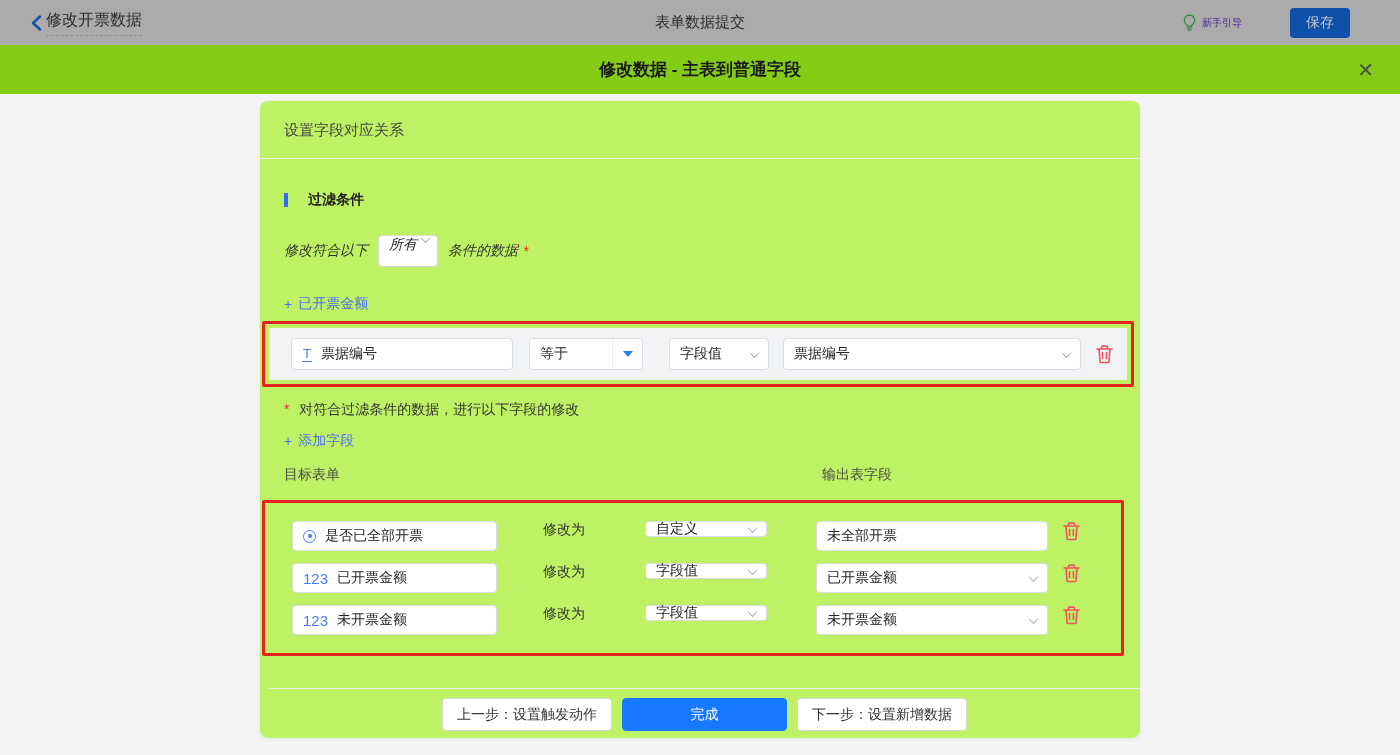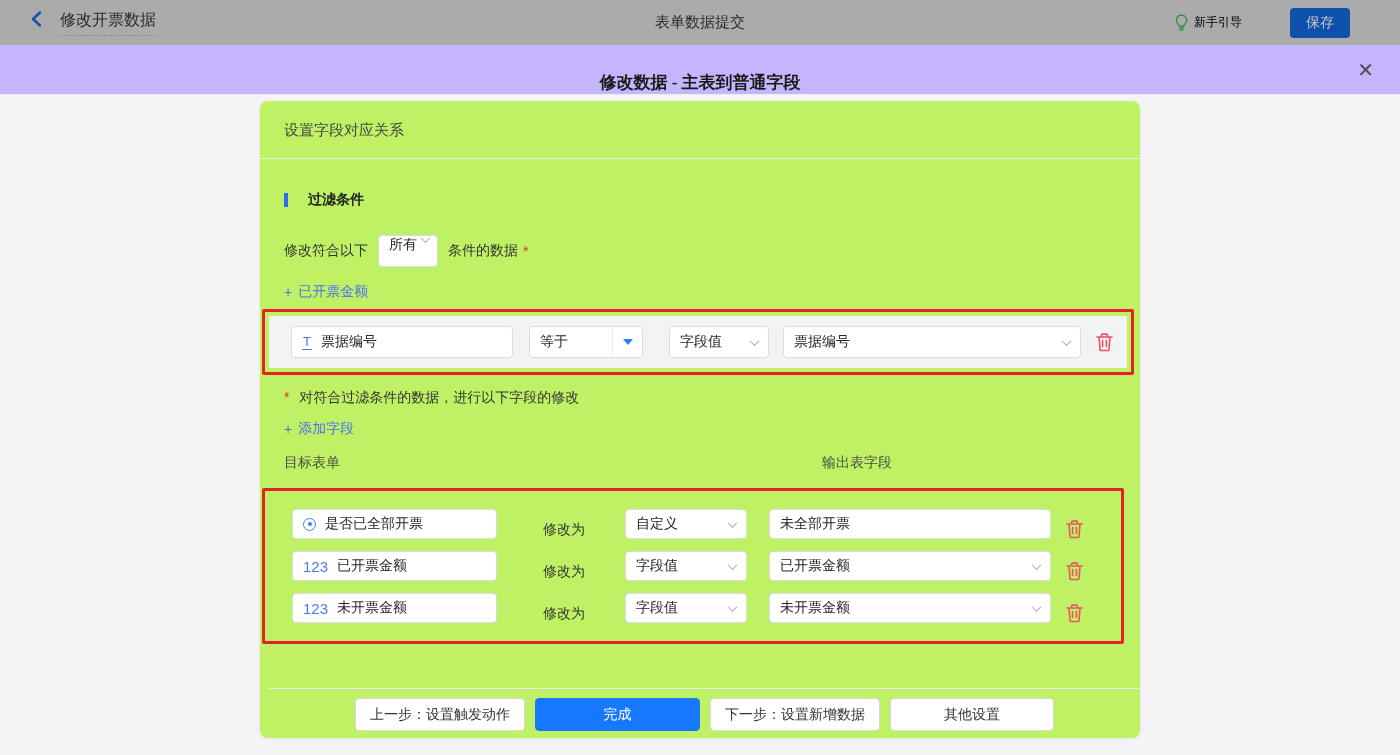--- a/index.html
+++ b/index.html
@@ -2,58 +2,58 @@
 <html><head>
 <meta charset="utf-8">
 <style>
   * { margin:0; padding:0; box-sizing:border-box; }
   html,body { width:1400px; height:755px; overflow:hidden;
     font-family:"Liberation Sans","DejaVu Sans",sans-serif; background:#f4f4f6; }
 
   
   .topbar { position:relative; height:45px; background:#ababab;
     display:flex; align-items:center; padding:0 50px 0 28px; }
-  .topbar-left { display:flex; gap:14px; }
+  .topbar-left { display:flex; align-items:center; }
   .back-ic { width:18px; height:18px; cursor:pointer; display:block; }
   .back-label { font-size:16px; color:#2b2b2b; padding-bottom:4px;
     border-bottom:1px dashed #8f8f8f; cursor:pointer; }
   .topbar-center { position:absolute; left:0; right:0; text-align:center;
     font-size:15px; color:#2b2b2b; pointer-events:none; }
   .topbar-right { margin-left:auto; display:flex; align-items:center; z-index:1; }
-  .guide { display:flex; align-items:center; gap:5px; color:#000000;
-    font-size:12px; cursor:pointer; }
+  .guide { display:flex; align-items:center; gap:5px; color:#4c1d95;
+    font-size:10px; cursor:pointer; }
   .guide svg { display:block; }
   .save-btn { margin-left:48px; background:#0f50ab; color:#c9c9c9; border:none;
     font-size:14px; padding:6px 16px; border-radius:4px; cursor:pointer;
     font-family:inherit; }
 
   
   .modal { background:#fff; height:710px; display:flex; flex-direction:column; }
-  .modal-header { position:relative; height:50px; flex:none; background:#c4b5fd;
-    display:flex; align-items:flex-end; justify-content:center;
-    border-bottom:1px solid #efefef;font-family:Liberation Serif, serif; }
+  .modal-header { position:relative; height:50px; flex:none; background:#84cc16;
+    display:flex; align-items:center; justify-content:center;
+    border-bottom:1px solid #efefef; }
   .modal-title { font-size:17px; font-weight:bold; color:#1a1a1a; }
   .modal-close { position:absolute; right:26px; top:50%; transform:translateY(-50%);
     font-size:20px; color:#4d4d4d; cursor:pointer; line-height:1; font-weight:400; }
   .modal-body { flex:1; background:#f4f4f6; padding-top:6px; overflow:hidden; }
 
   
   .card { width:880px; margin:0 auto; background:#bef264; border-radius:8px;
     box-shadow:0 1px 4px rgba(0,0,0,.06); height:637px;
     display:flex; flex-direction:column; }
   .card-header { flex:none; height:58px; line-height:58px; padding:0 24px;
     font-size:15px; color:#454545; border-bottom:1px solid #ececec; }
   .card-content { flex:1; padding:0 0 0 0; }
 
   .sec-title { display:flex; align-items:center; gap:20px; margin:32px 24px 0;
     font-size:14px; font-weight:bold; color:#222; }
   .sec-bar { width:4px; height:14px; background:#2f6bf5; flex:none; }
 
-  .cond-line { display:flex; align-items:center; margin:26px 24px 0;
-    font-size:14px; color:#333; }
+  .cond-line { display:flex; align-items:center; margin:26px 24px 12px;
+    font-size:14px; color:#333;font-style:italic; }
   .mini-select { display:flex; justify-content:space-between;
     width:60px; height:32px; margin:0 10px; padding:0 8px 0 10px;
     border:1px solid #d9d9d9; border-radius:4px; background:#fff;
     font-size:14px; color:#262626; cursor:pointer; }
   .req { color:#f5222d; margin-left:5px; font-size:14px; }
 
   .add-link { display:inline-flex; align-items:center; gap:6px; margin:16px 24px 0;
     color:#4b6ff0; font-size:14px; cursor:pointer; }
 
   .chev { width:7px; height:7px; border-right:1.5px solid #a8abb2;
@@ -96,25 +96,25 @@
 
   .hint { margin:14px 24px 0; font-size:14px; color:#333; }
   .hint .req { margin:0 6px 0 0; }
 
   .col-labels { position:relative; margin:16px 24px 0; height:18px;
     font-size:14px; color:#4a4a4a; }
   .col-output { position:absolute; left:538px; top:0; }
 
   .redbox2 { margin:16px 16px 0 2px; border:3px solid #e82222; border-radius:2px;
     padding:18px 0 18px 27px; display:flex; flex-direction:column; gap:12px; }
-  .map-row { display:flex; align-items:flex-end; height:30px; }
+  .map-row { display:flex; align-items:flex-start; height:30px; }
   .map-row .field-box { width:205px; height:30px; flex:none; }
   .modify-label { margin-left:46px; width:42px; flex:none; font-size:14px; color:#333; }
-  .map-row .type-sel { margin-left:40px; width:122px; height:30px; flex:none; }
-  .map-row .value-ctl { margin-left:22px; width:282px; height:30px; flex:none; }
+  .map-row .type-sel { margin-left:60px; width:122px; height:16px; flex:none; }
+  .map-row .value-ctl { margin-left:49px; width:232px; height:30px; flex:none; }
   .value-input { display:flex; align-items:center; background:#fff;
     border:1px solid #d9dce3; border-radius:4px; padding:0 10px; font-size:14px;
     color:#262626; }
   .map-row .trash { margin-left:14px; }
 
   
   .card-footer { flex:none; height:50px; border-top:1px solid #ececec;
     display:flex; align-items:flex-start; justify-content:center; gap:10px;
     padding-top:9px;margin-left:9px; }
   .foot-btn { height:33px; min-width:164px; padding:0 14px; background:#fff;
@@ -303,17 +303,16 @@
             </span>
           </div>
 
         </div>
       </div>
 
       <div class="card-footer">
         <button class="foot-btn">上一步：设置触发动作</button>
         <button class="foot-btn primary">完成</button>
         <button class="foot-btn">下一步：设置新增数据</button>
-        <button class="foot-btn">其他设置</button>
       </div>
     </div>
   </div>
 </div>
 
 </body></html>

